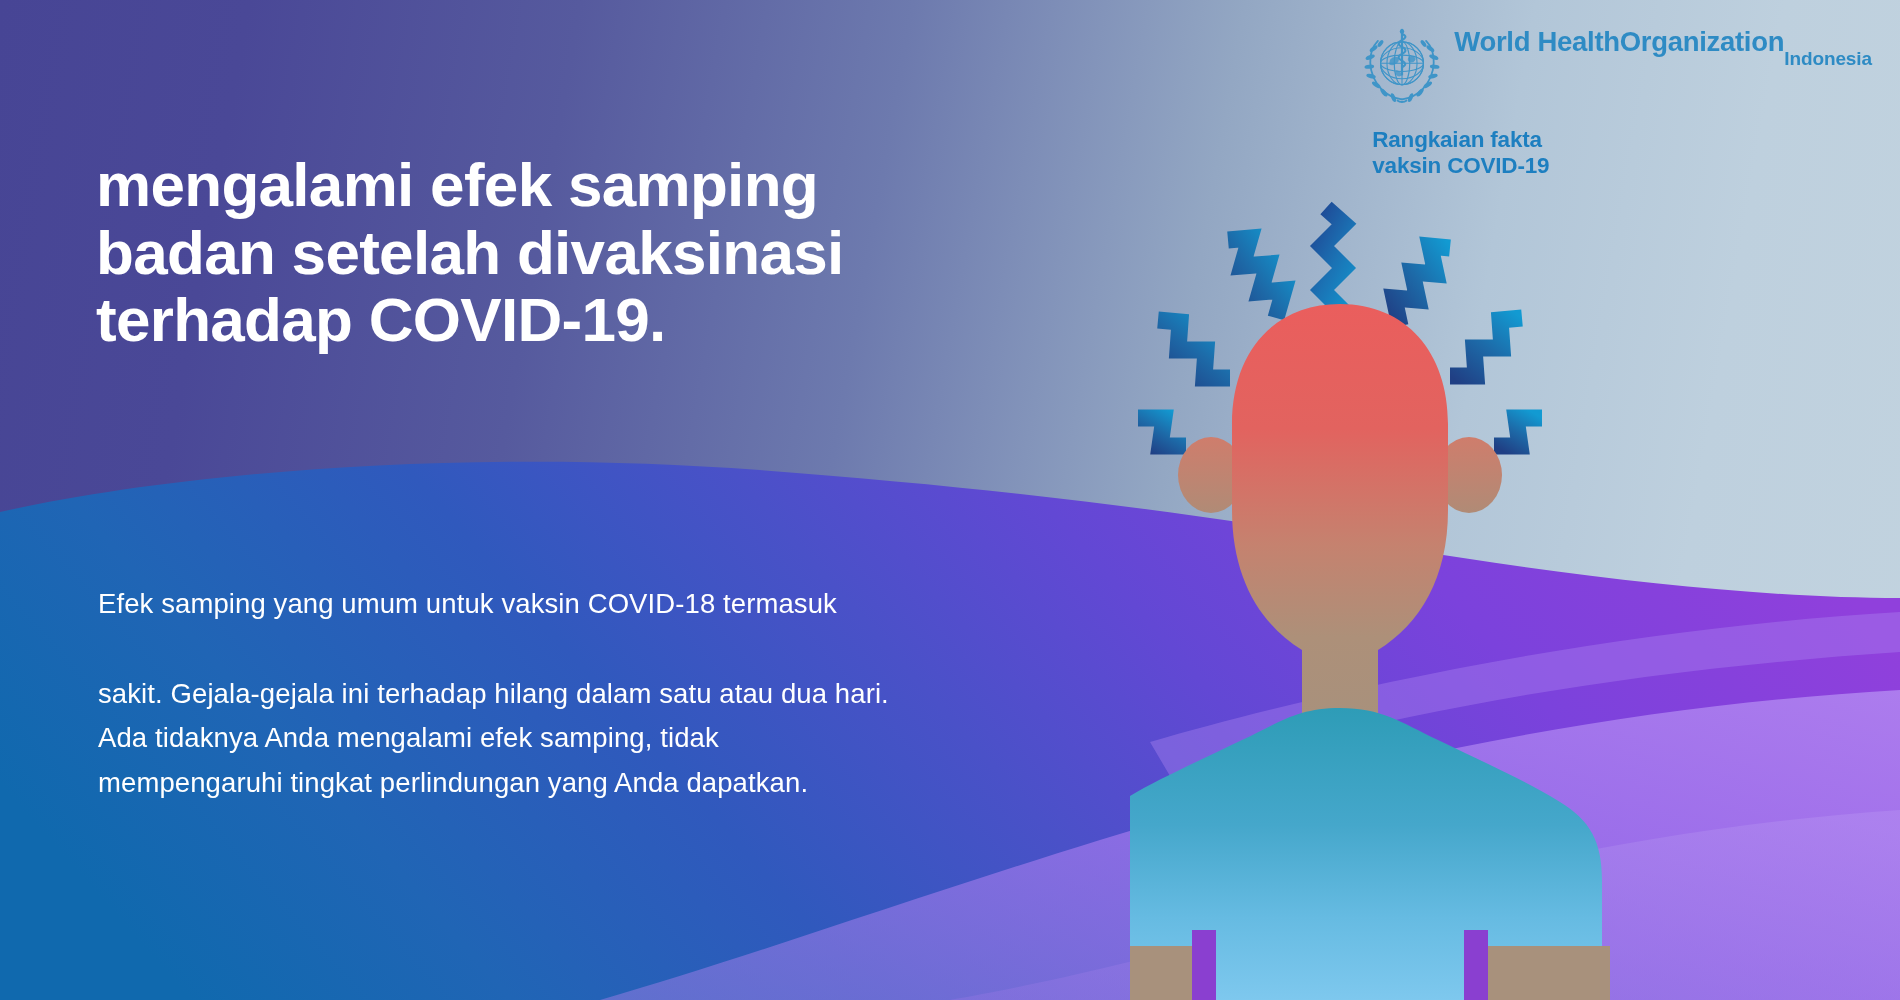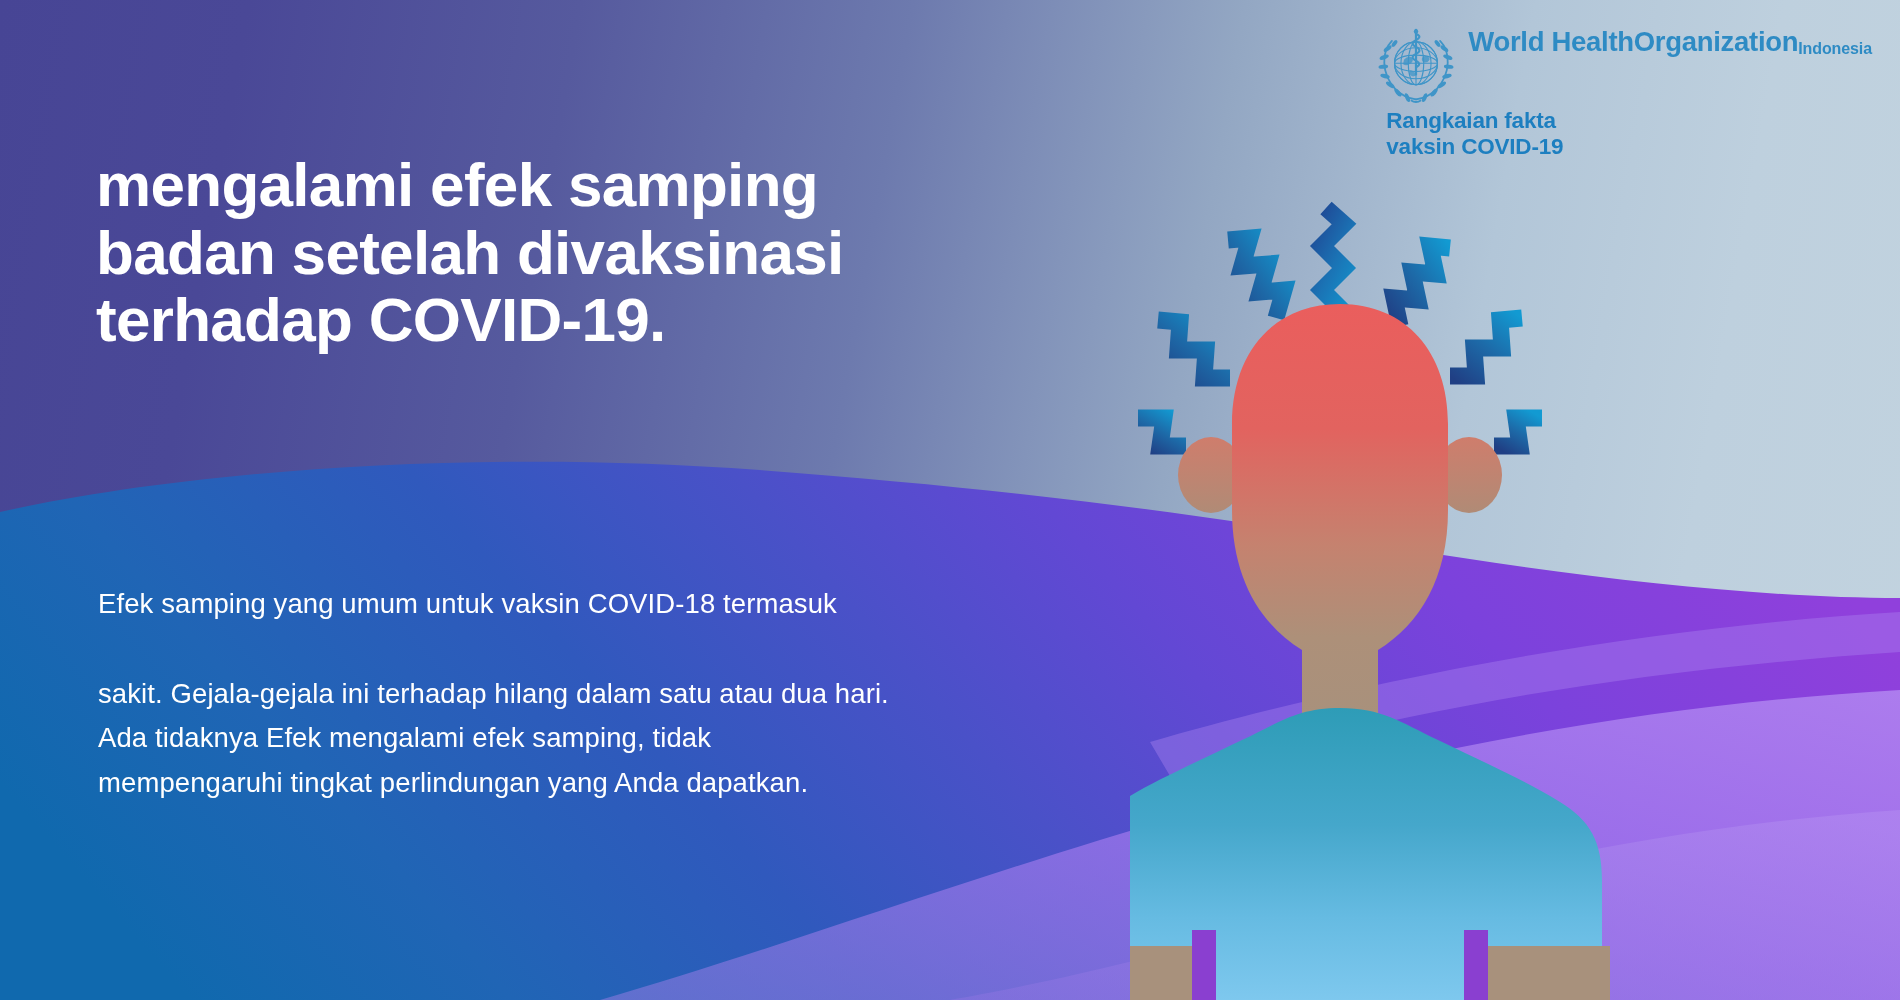--- a/index.html
+++ b/index.html
@@ -68,27 +68,28 @@
     color:#2e8bc4;
     font-size:27.5px;
     font-weight:bold;
     line-height:1.04;
     letter-spacing:-0.3px;
     white-space:nowrap;
   }
   .who-rule { height:3px; background:#2e8bc4; width:100%; margin-top:5px; }
   .who-country {
     color:#2e8bc4;
-    font-size:16px;
+    font-size:19px;
     font-weight:bold;
     align-self:flex-end;
-    margin-top:12px;
+    margin-top:20px;
     letter-spacing:-0.1px;
   }
   #series-label {
+    margin-top:19px;
     text-align:left;
     width:100%;
     padding-left:13px;
   }
   #series-label div {
     color:#1d7fc0;
     font-size:22.5px;
     font-weight:bold;
     line-height:1.17;
     letter-spacing:-0.2px;
@@ -152,21 +153,21 @@
     <br>
     <span>mengalami efek samping</span><br>
     <span>badan setelah divaksinasi</span><br>
     <span>terhadap COVID-19.</span>
   </h1>
 
   <div id="body-copy">
     <span>Efek samping yang umum untuk vaksin COVID-18 termasuk</span><br>
     <br>
     <span>sakit. Gejala-gejala ini terhadap hilang dalam satu atau dua hari.</span><br>
-    <span>Ada tidaknya Efek mengalami efek samping, tidak</span><br>
+    <span>Ada tidaknya Anda mengalami efek samping, tidak</span><br>
     <span>mempengaruhi tingkat perlindungan yang Anda dapatkan.</span>
   </div>
 
   <div id="logo-block">
     <div class="logo-row">
 
       <svg class="who-emblem" viewBox="0 0 100 100">
         <g fill="none" stroke="#3f95c8" stroke-width="1.25">
 
           <circle cx="50" cy="48" r="25"></circle>

